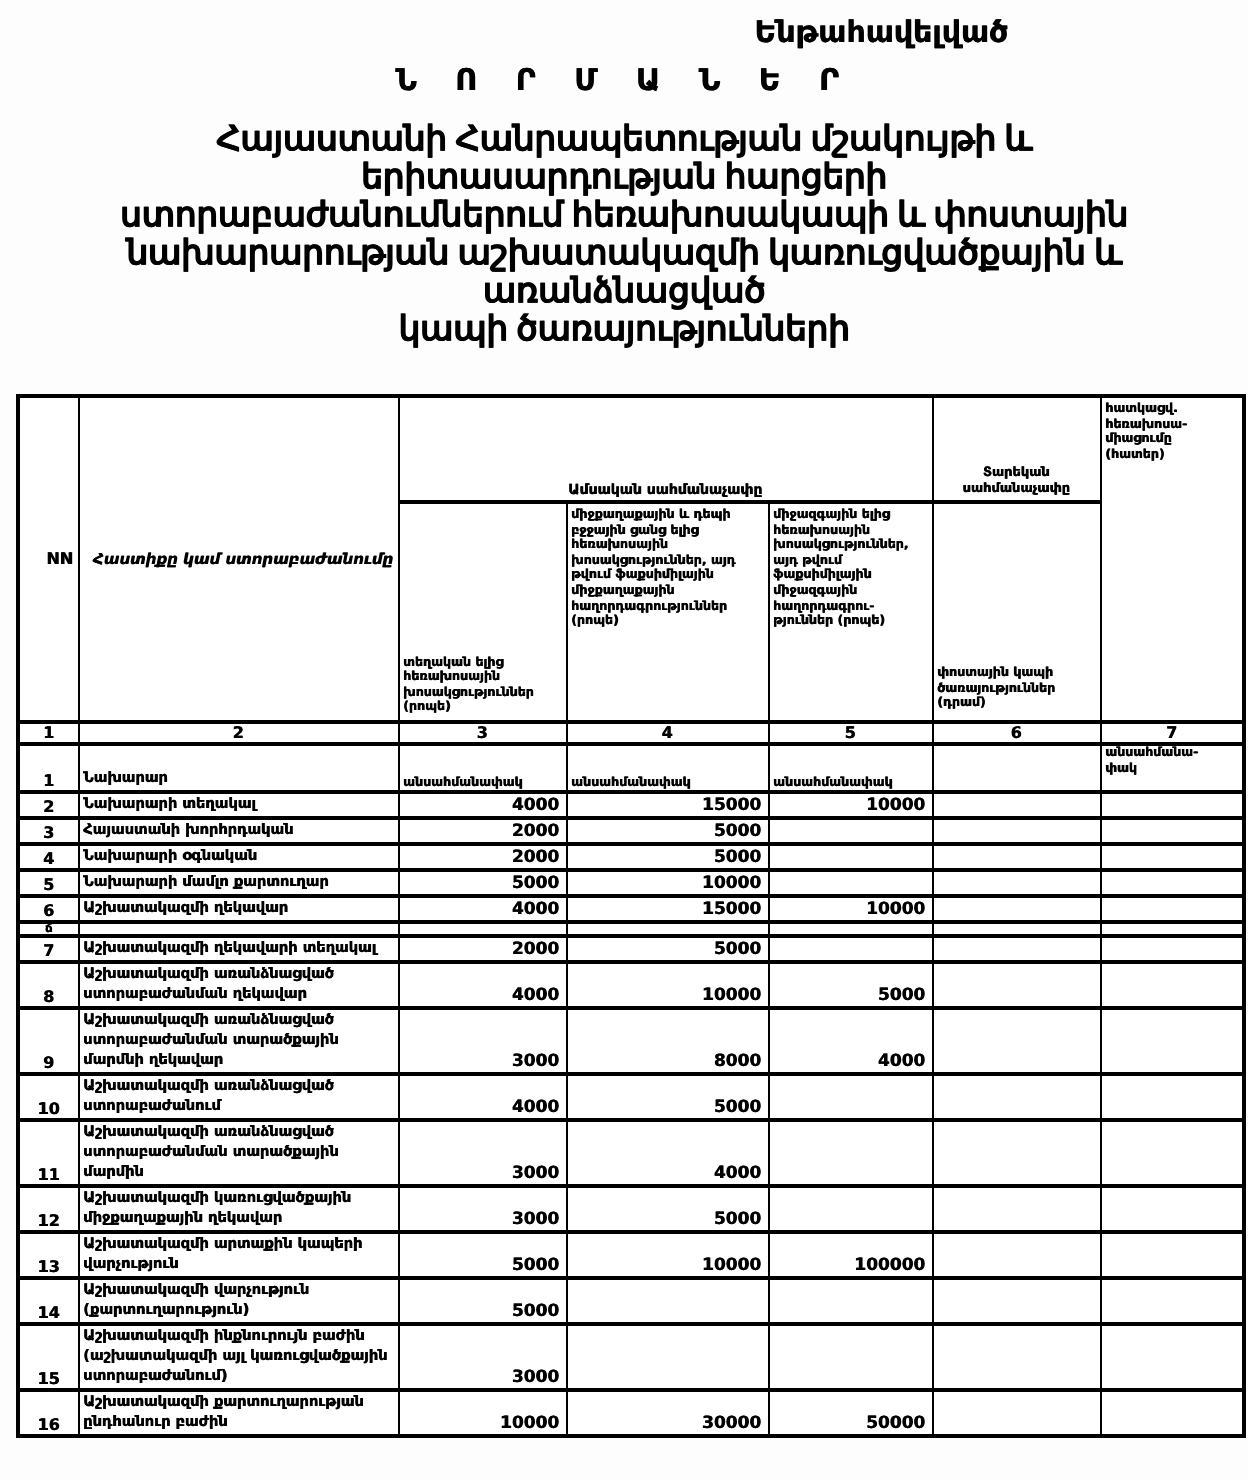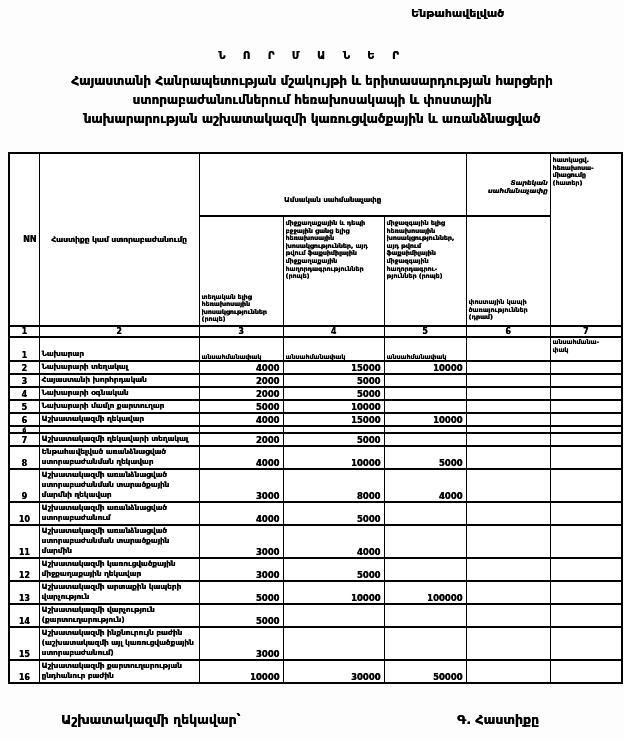--- a/index.html
+++ b/index.html
@@ -5,35 +5,35 @@
   html,body{margin:0;padding:0;background:#e8e8e8;}
   .page{
     position:relative;
     width:624px;height:740px;
     background:#fdfdfd;
     font-family:"DejaVu Sans",sans-serif;
     font-weight:bold;color:#000;
     overflow:hidden;
     text-shadow:0.3px 0 0 #000;
   }
-  .appendix{ text-align:right; padding:7px 120px 0 0; font-size:11px; }
-  .title{ text-align:center; margin-top:30px; font-size:10px; letter-spacing:7px; }
-  .subtitle{ margin-top:11px; text-align:center; font-size:12px; line-height:19px; padding:0 30px;}
+  .appendix{ text-align:right; padding:7px 120px 0 0; font-size:15px; }
+  .title{ text-align:center; margin-top:6px; font-size:15px; letter-spacing:7px; }
+  .subtitle{ margin-top:11px; text-align:center; font-size:17px; line-height:19px; padding:0 30px;font-family:Liberation Serif, serif;}
   table{ border-collapse:collapse; margin:23px 0 0 8px; width:613px; table-layout:fixed; background:#fff;}
   th,td{
     border:1px solid #000;
     border-top-width:2px;border-bottom-width:2px;
     padding:0 2px; font-weight:bold; overflow:hidden;
   }
   table{border:2px solid #000;}
   th{font-weight:bold;}
   .h-nn{font-size:8px;text-align:right;vertical-align:middle;}
-  .h-pos{font-size:7.5px;text-align:center;vertical-align:middle;line-height:9px;}
-  .h-month{font-size:7px;text-align:center;vertical-align:bottom;height:50px;padding-bottom:11px;}
-  .h-yearly{font-size:6.5px;text-align:right;vertical-align:bottom;line-height:8px;padding-bottom:20px;font-style:italic;}
+  .h-pos{font-size:7.5px;text-align:right;vertical-align:middle;line-height:9px;font-style:italic;}
+  .h-month{font-size:7px;text-align:center;vertical-align:bottom;height:50px;padding-bottom:1px;}
+  .h-yearly{font-size:6.5px;text-align:center;vertical-align:bottom;line-height:8px;padding-bottom:2px;}
   .h-sub{font-size:6.3px;line-height:7.6px;text-align:left;height:104px;}
   .h-c3{vertical-align:bottom;padding-bottom:2px;}
   .h-c4,.h-c5{vertical-align:top;padding-top:2px;}
   .h-postal{vertical-align:bottom;padding-bottom:4px;}
   .h-line7{font-size:6.3px;line-height:7.6px;text-align:left;vertical-align:top;padding-top:2px;white-space:pre-line;}
   .numrow td{font-size:8px;text-align:center;height:9px;line-height:9px;padding:0;}
   td.nn{font-size:8px;text-align:center;vertical-align:bottom;}
   td.label{font-size:7.3px;line-height:10px;vertical-align:bottom;padding-bottom:1px;}
   td.val{font-size:8.5px;text-align:right;vertical-align:bottom;padding-right:3px;line-height:10px;}
   td.val.text{font-size:6.3px;text-align:left;line-height:7.5px;padding-left:2px;}
@@ -49,20 +49,21 @@
 <div class="page">
 
   <div class="appendix">Ենթահավելված</div>
 
   <div class="title">Ն Ո Ր Մ Ա Ն Ե Ր</div>
 
   <div class="subtitle">
     <div>Հայաստանի Հանրապետության մշակույթի և երիտասարդության հարցերի</div>
     <div>ստորաբաժանումներում հեռախոսակապի և փոստային</div>
     <div>նախարարության աշխատակազմի կառուցվածքային և առանձնացված</div>
+    <div>կապի ծառայությունների</div>
   </div>
 
   <table>
     <colgroup>
       <col style="width:30px">
         <col style="width:160px">
         <col style="width:84px">
       <col style="width:101px">
         <col style="width:82px">
         <col style="width:84px">
@@ -164,21 +165,21 @@
           <td class="nn">7</td>
           <td class="label">Աշխատակազմի ղեկավարի տեղակալ</td>
           <td class="val">2000</td>
           <td class="val">5000</td>
           <td class="val"></td>
           <td class="val"></td>
           <td class="val c7"></td>
         </tr>
         <tr>
           <td class="nn">8</td>
-          <td class="label">Ենթահավելված առանձնացված ստորաբաժանման ղեկավար</td>
+          <td class="label">Աշխատակազմի առանձնացված ստորաբաժանման ղեկավար</td>
           <td class="val">4000</td>
           <td class="val">10000</td>
           <td class="val">5000</td>
           <td class="val"></td>
           <td class="val c7"></td>
         </tr>
         <tr>
           <td class="nn">9</td>
           <td class="label">Աշխատակազմի առանձնացված ստորաբաժանման տարածքային մարմնի ղեկավար</td>
           <td class="val">3000</td>

